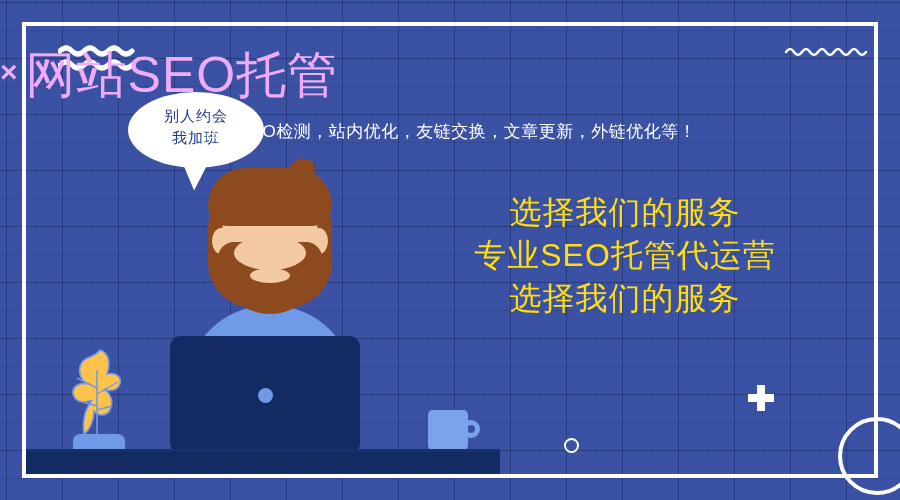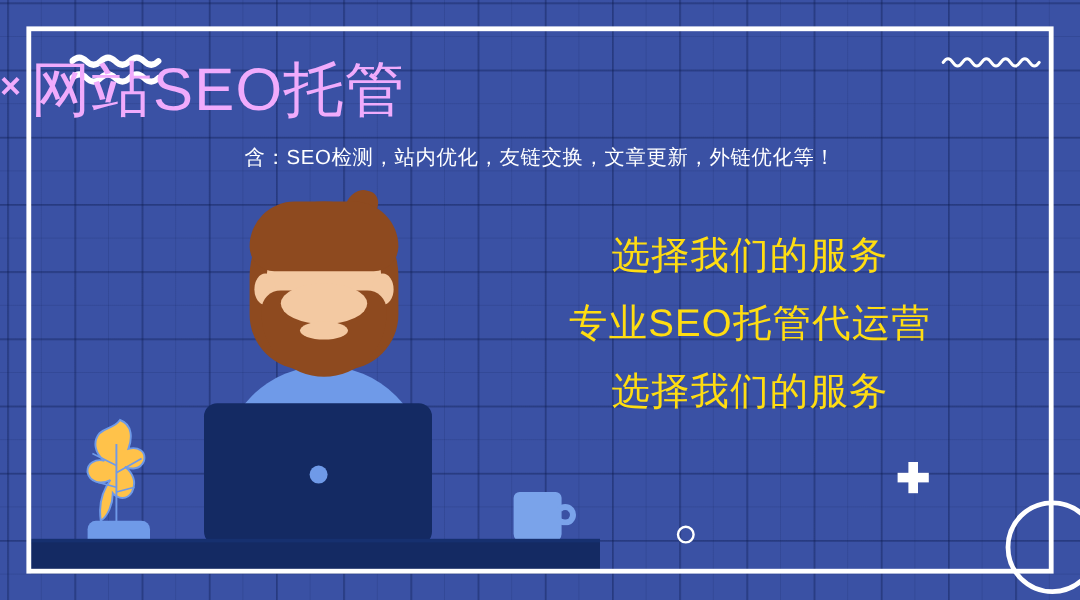--- a/index.html
+++ b/index.html
@@ -144,21 +144,21 @@
     text-align: center;
     color: #ffdd11;
   }
   .slogan {
     font-size: 32px;
     font-weight: normal;
     letter-spacing: 1px;
     line-height: 1;
     white-space: nowrap;
   }
-  .slogan + .slogan { margin-top: 25px; }
+  .slogan + .slogan { margin-top: 11px; }
 
   
   .bubble-wrap {
     position: absolute;
     left: 128px;
     top: 92px;
     width: 136px;
     height: 105px;
   }
   .bubble-ell {
@@ -407,20 +407,28 @@
     </svg>
     <div class="pot"></div>
 
     <div class="mug-body"></div>
     <div class="mug-handle"></div>
 
     <div class="desk-edge"></div>
     <div class="desk"></div>
   </div>
 
+  <div class="bubble-wrap">
+    <div class="bubble-tail"></div>
+    <div class="bubble-ell"></div>
+    <div class="bubble-text">
+      <div>别人约会</div>
+      <div>我加班</div>
+    </div>
+  </div>
 
   <div class="title-row">
     <span class="title-x">×</span><span class="title-text">网站SEO托管</span>
   </div>
   <div class="subtitle">含：SEO检测，站内优化，友链交换，文章更新，外链优化等！</div>
 
   <div class="slogans">
     <div class="slogan">选择我们的服务</div>
     <div class="slogan">专业SEO托管代运营</div>
     <div class="slogan">选择我们的服务</div>

